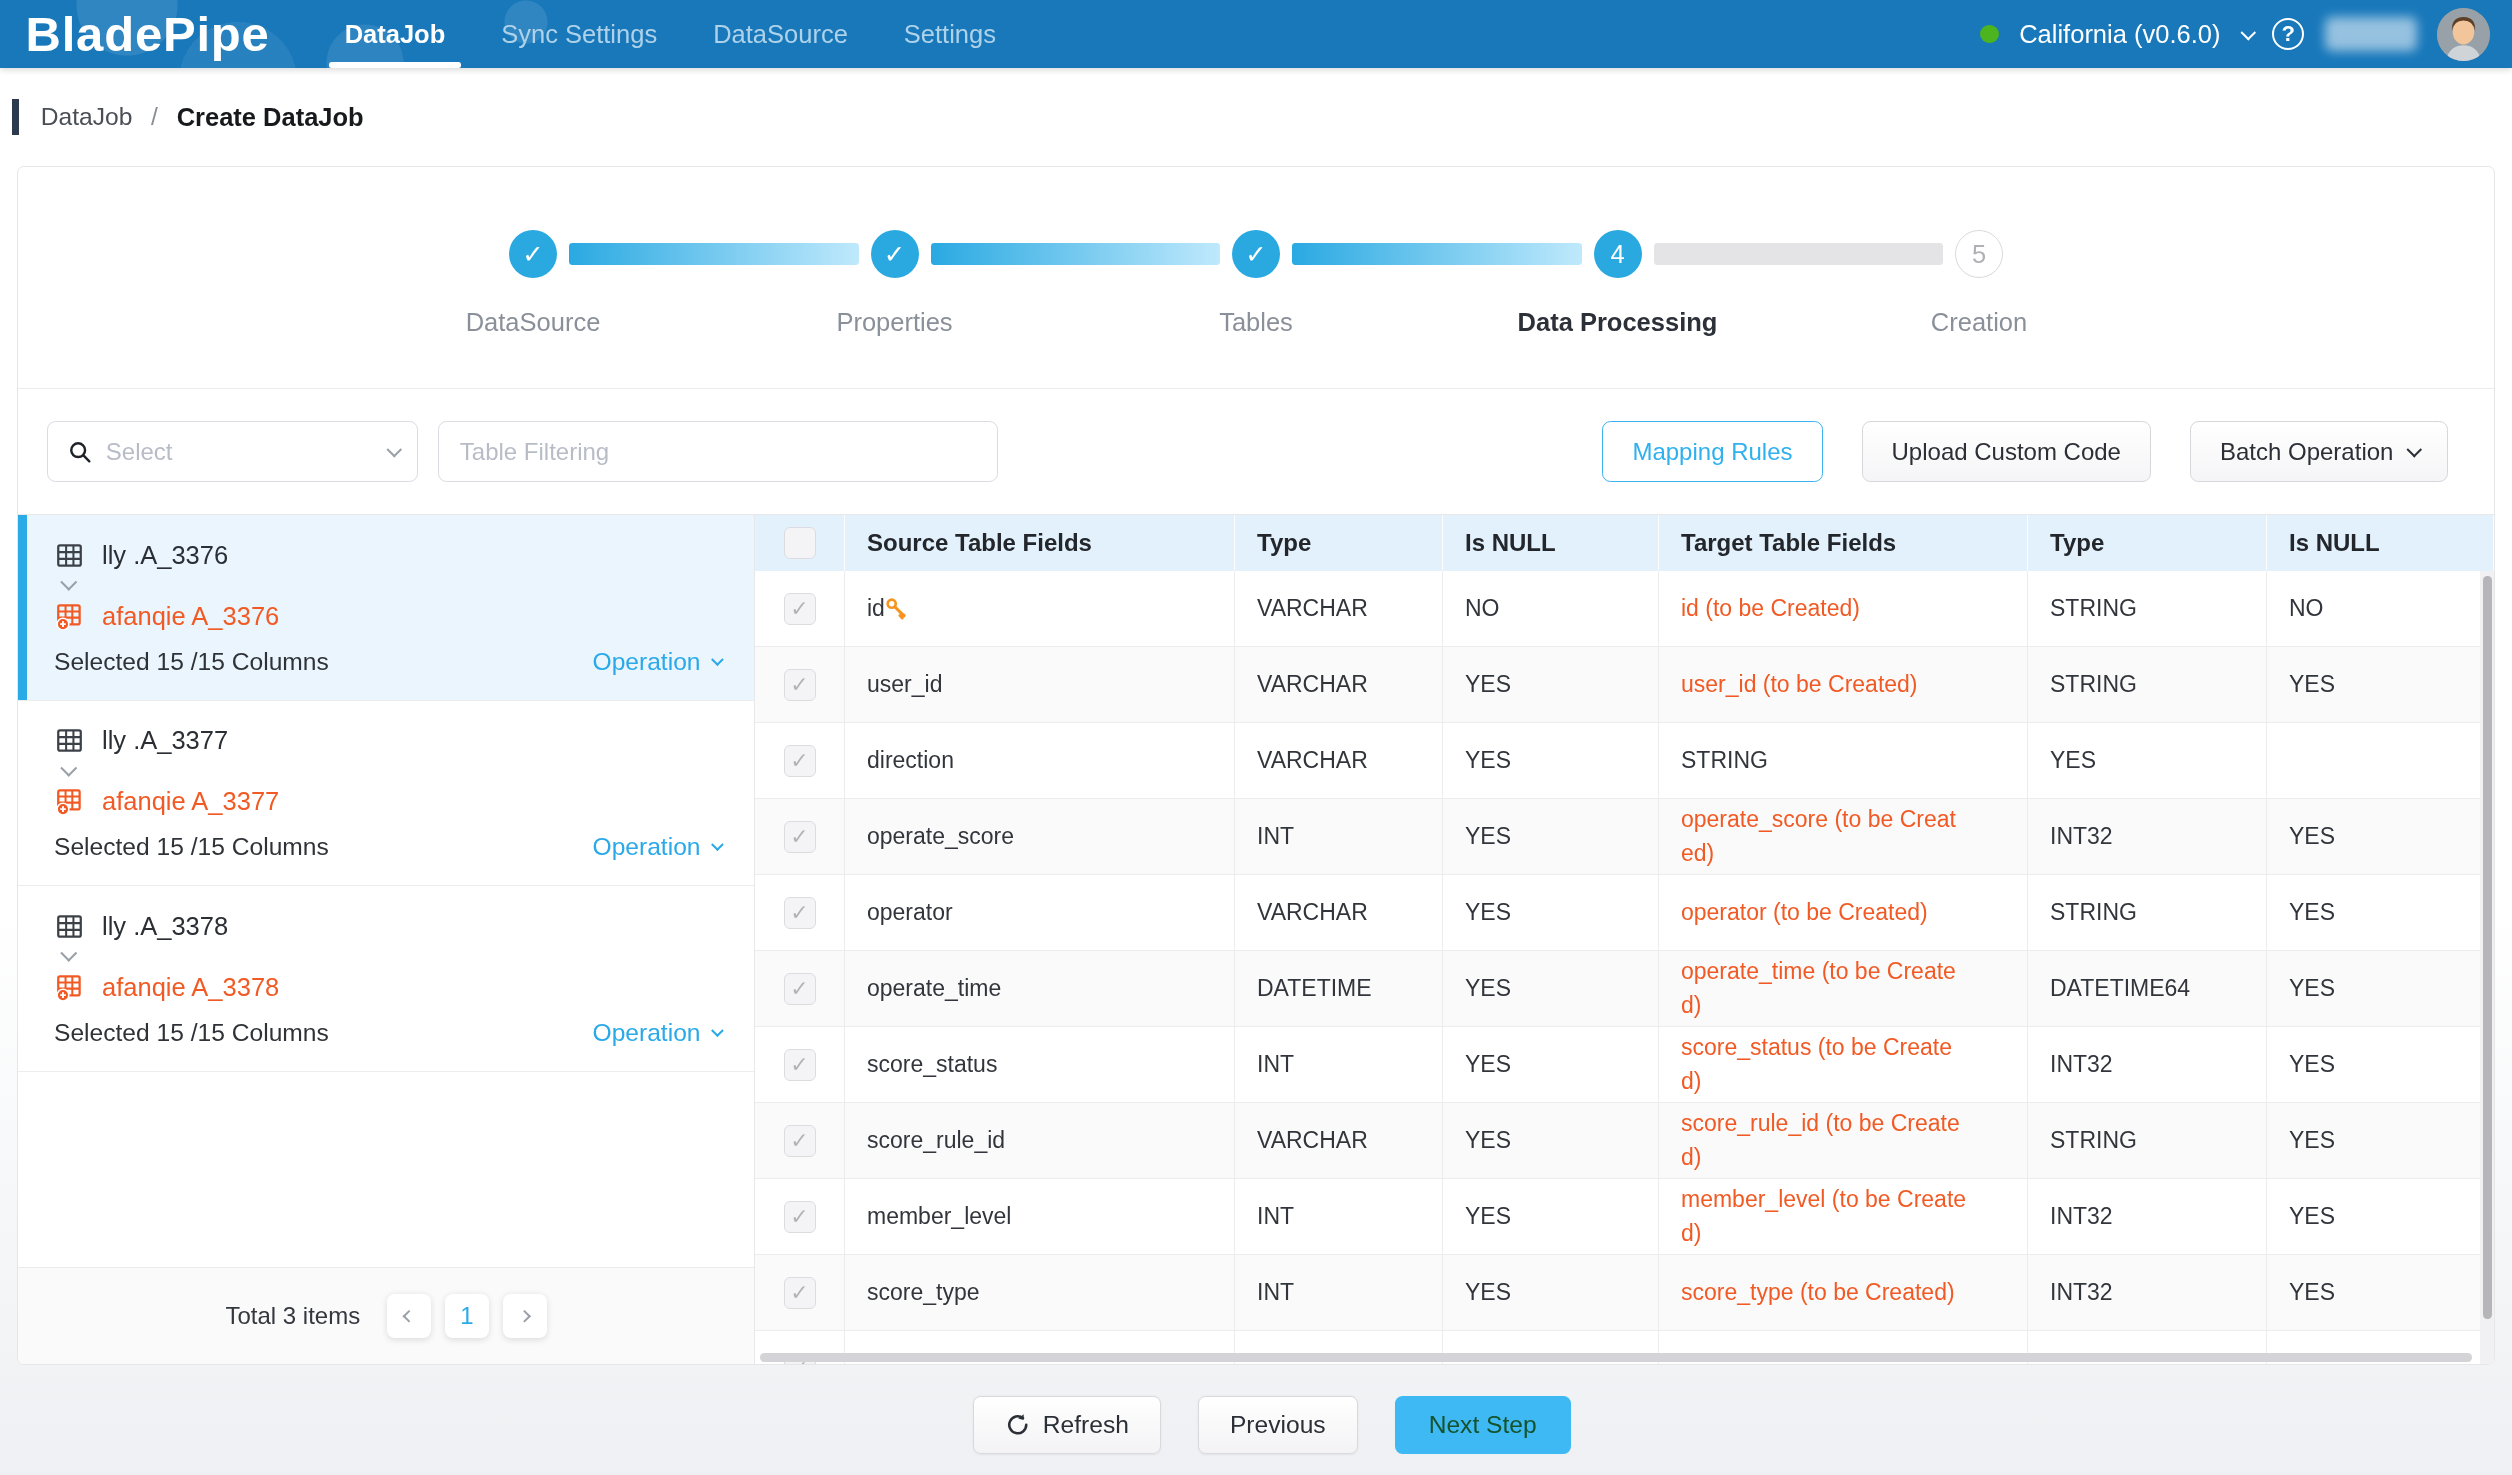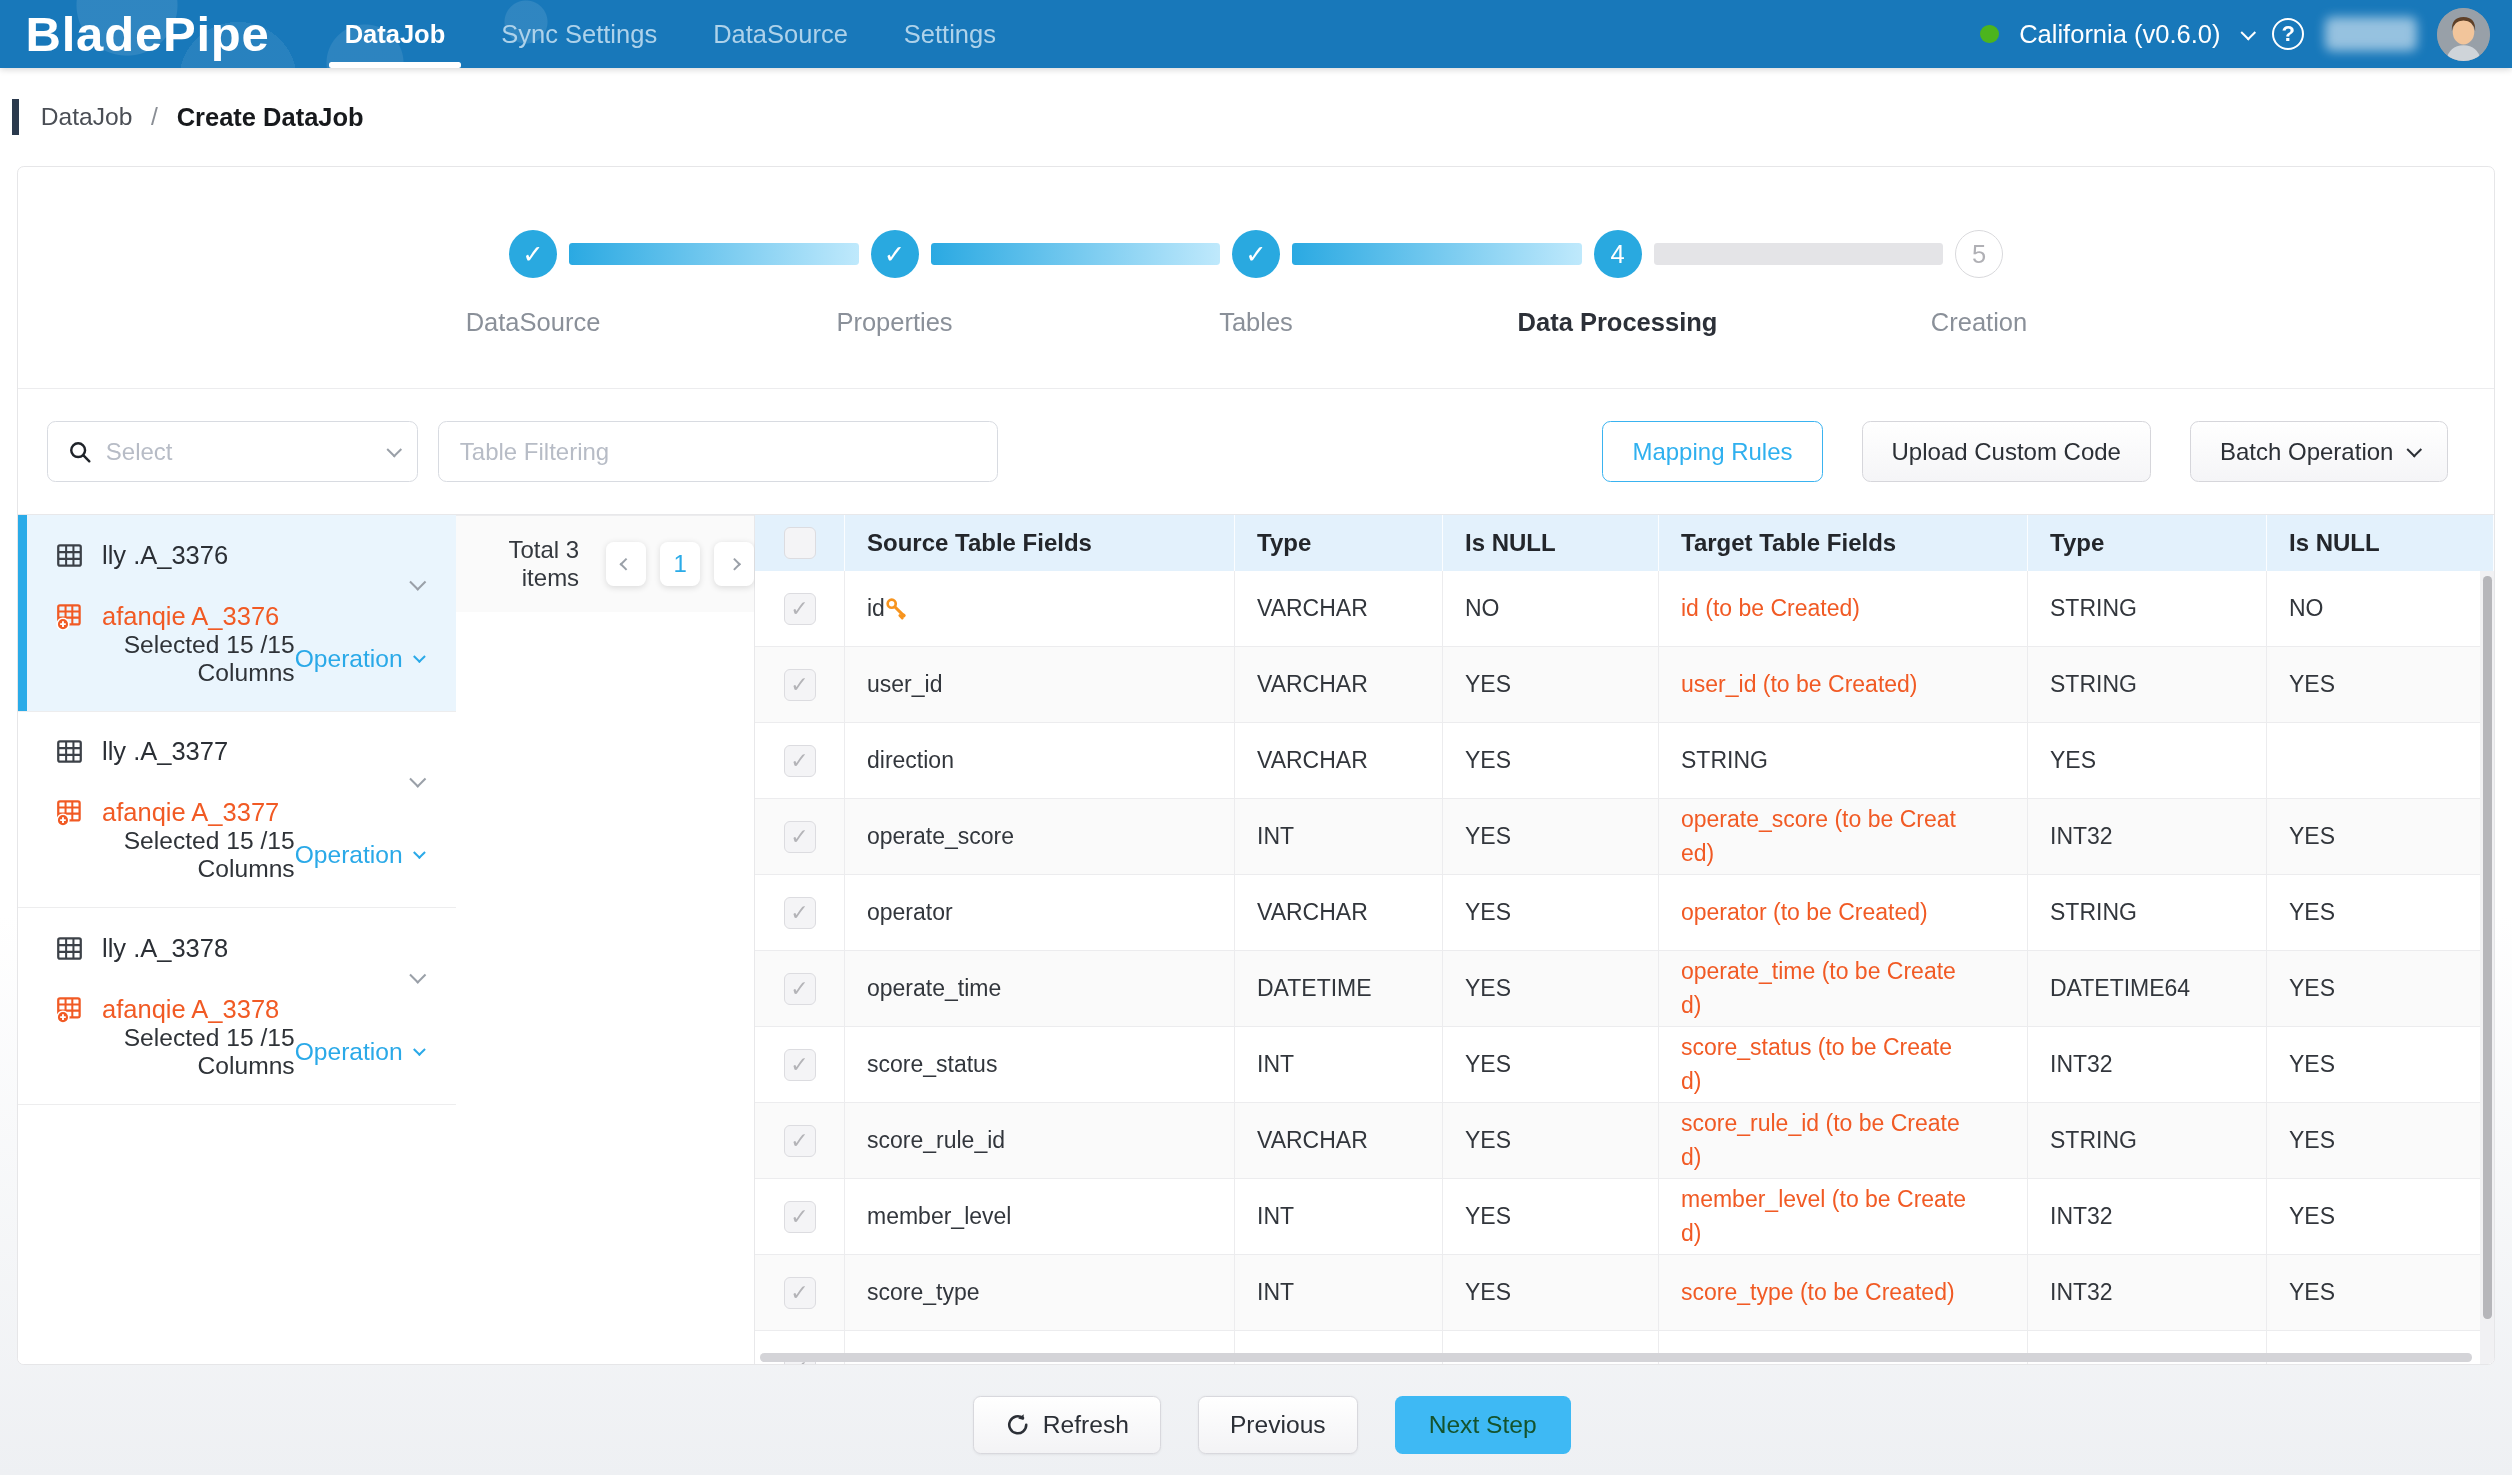--- a/index.html
+++ b/index.html
@@ -68,30 +68,30 @@
   .toolbar-spacer{flex:1;}
   .btn{height:61px;border-radius:8.5px;font-size:24px;display:flex;align-items:center;justify-content:center;
     cursor:pointer;padding:0 29px;white-space:nowrap;}
   .btn-outline-blue{border:1.7px solid #3ab3f0;color:#2fb0ef;background:#fff;}
   .btn-outline-gray{border:1.7px solid #d6d6db;color:#2c3036;background:linear-gradient(#ffffff,#f5f5f7);margin-left:39px;gap:13.6px;}
 
   
   .content-section{flex:1;display:flex;min-height:0;}
 
   
-  .left-panel{width:737px;border-right:0.8px solid #e8e8ea;display:flex;flex-direction:row;background:#fff;text-align:right;}
+  .left-panel{width:737px;border-right:0.8px solid #e8e8ea;display:flex;flex-direction:column;background:#fff;}
   .list-item{position:relative;padding:25.5px 34px 24px 36px;border-bottom:0.8px solid #ededee;cursor:pointer;background:#fff;}
   .list-item.selected{background:#eaf5fd;}
   .list-item.selected::before{content:"";position:absolute;left:0;top:0;bottom:0;width:8.5px;background:#2aabe8;}
   .li-row{display:flex;align-items:center;gap:17px;}
   .src-name{font-size:25.5px;color:#2b2f35;}
   .tgt-name{font-size:25.5px;color:#f15a24;}
   .li-chev{margin:8.5px 0 8.5px 6.8px;}
   .li-chev .chev{border-width:2.1px;width:12px;height:12px;}
-  .li-bottom{display:flex;align-items:center;}
+  .li-bottom{display:flex;align-items:center;margin-top:17px;}
   .sel-count{font-size:24.6px;color:#2f3338;}
   .op-link{margin-left:auto;display:flex;align-items:center;gap:10.2px;color:#2aa9e8;font-size:24.6px;cursor:pointer;}
   .op-link .chev{width:9.3px;height:9.3px;border-width:2.5px;}
   .panel-filler{flex:1;background:#fff;}
   .panel-footer{height:97px;background:#fafafa;border-top:0.8px solid #ececee;display:flex;align-items:center;justify-content:center;gap:13.6px;}
   .total-text{font-size:24px;color:#34383e;margin-right:13.6px;}
   .page-btn{width:44px;height:44px;background:#fff;border-radius:7.6px;box-shadow:0 1.7px 6.8px rgba(0,0,0,.12);
     display:flex;align-items:center;justify-content:center;cursor:pointer;font-size:24px;color:#2aabe8;}
   .page-btn .chev{width:8.5px;height:8.5px;border-width:2.1px;}
   .chev.left{transform:rotate(135deg);}

